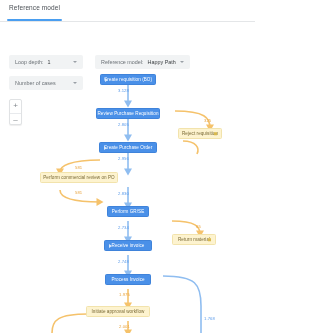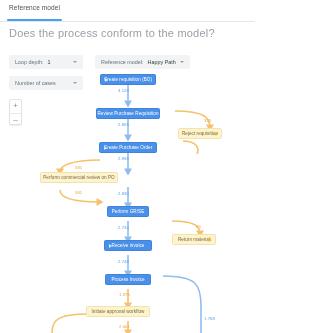--- a/index.html
+++ b/index.html
@@ -97,21 +97,20 @@
 </head>
 <body>
 
 <div class="app">
 
   <div class="tabbar">
     <div class="tab">Reference model</div>
     <div class="tab-underline"></div>
   </div>
 
-  <div class="heading">Does the process conform to the model?</div>
 
   <div class="pill" id="pill-loop">
     <span>Loop depth:</span>
     <span class="val">1</span>
     <span class="caret"></span>
   </div>
 
   <div class="pill" id="pill-cases">
     <span>Number of cases</span>
     <span class="caret"></span>

